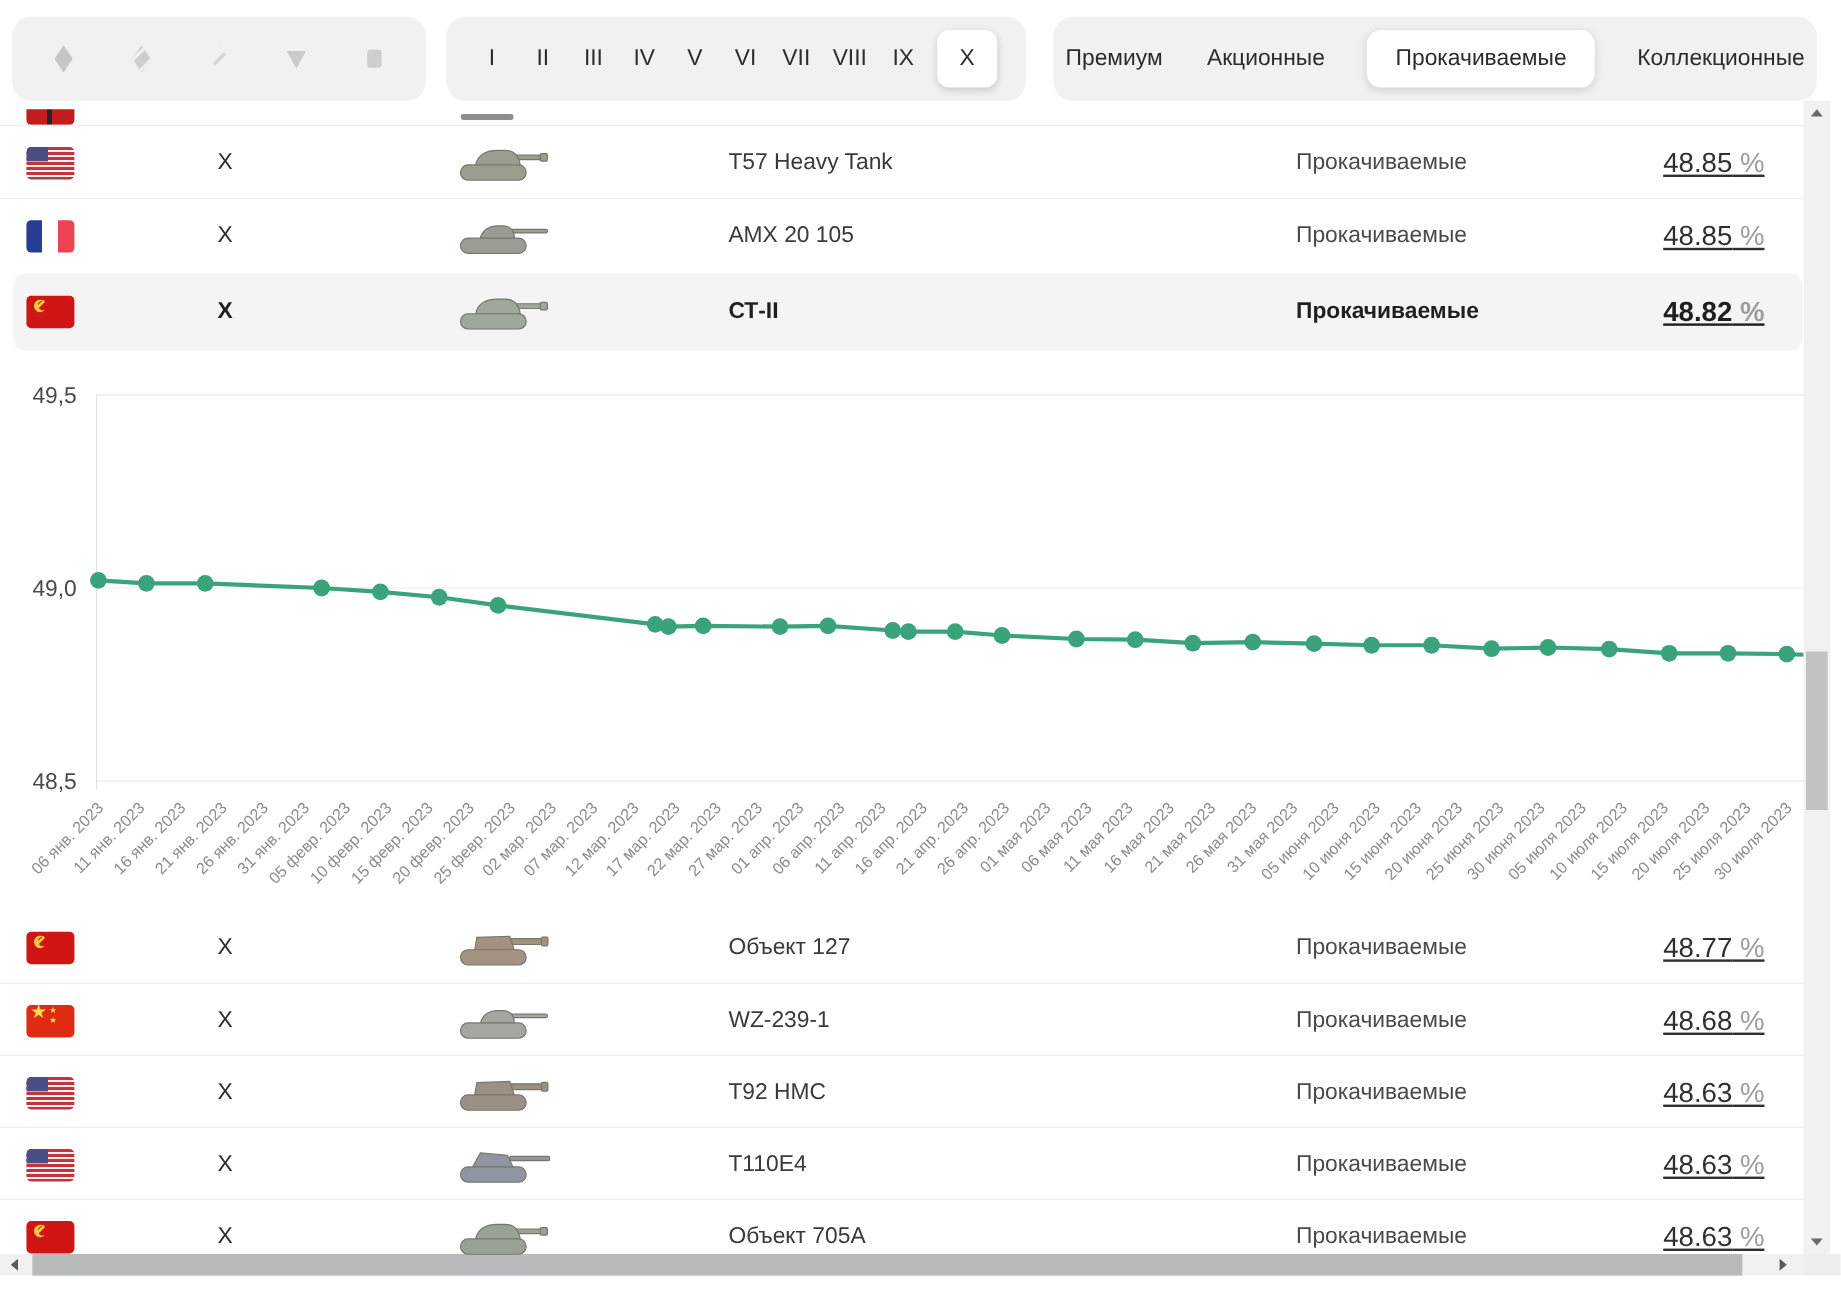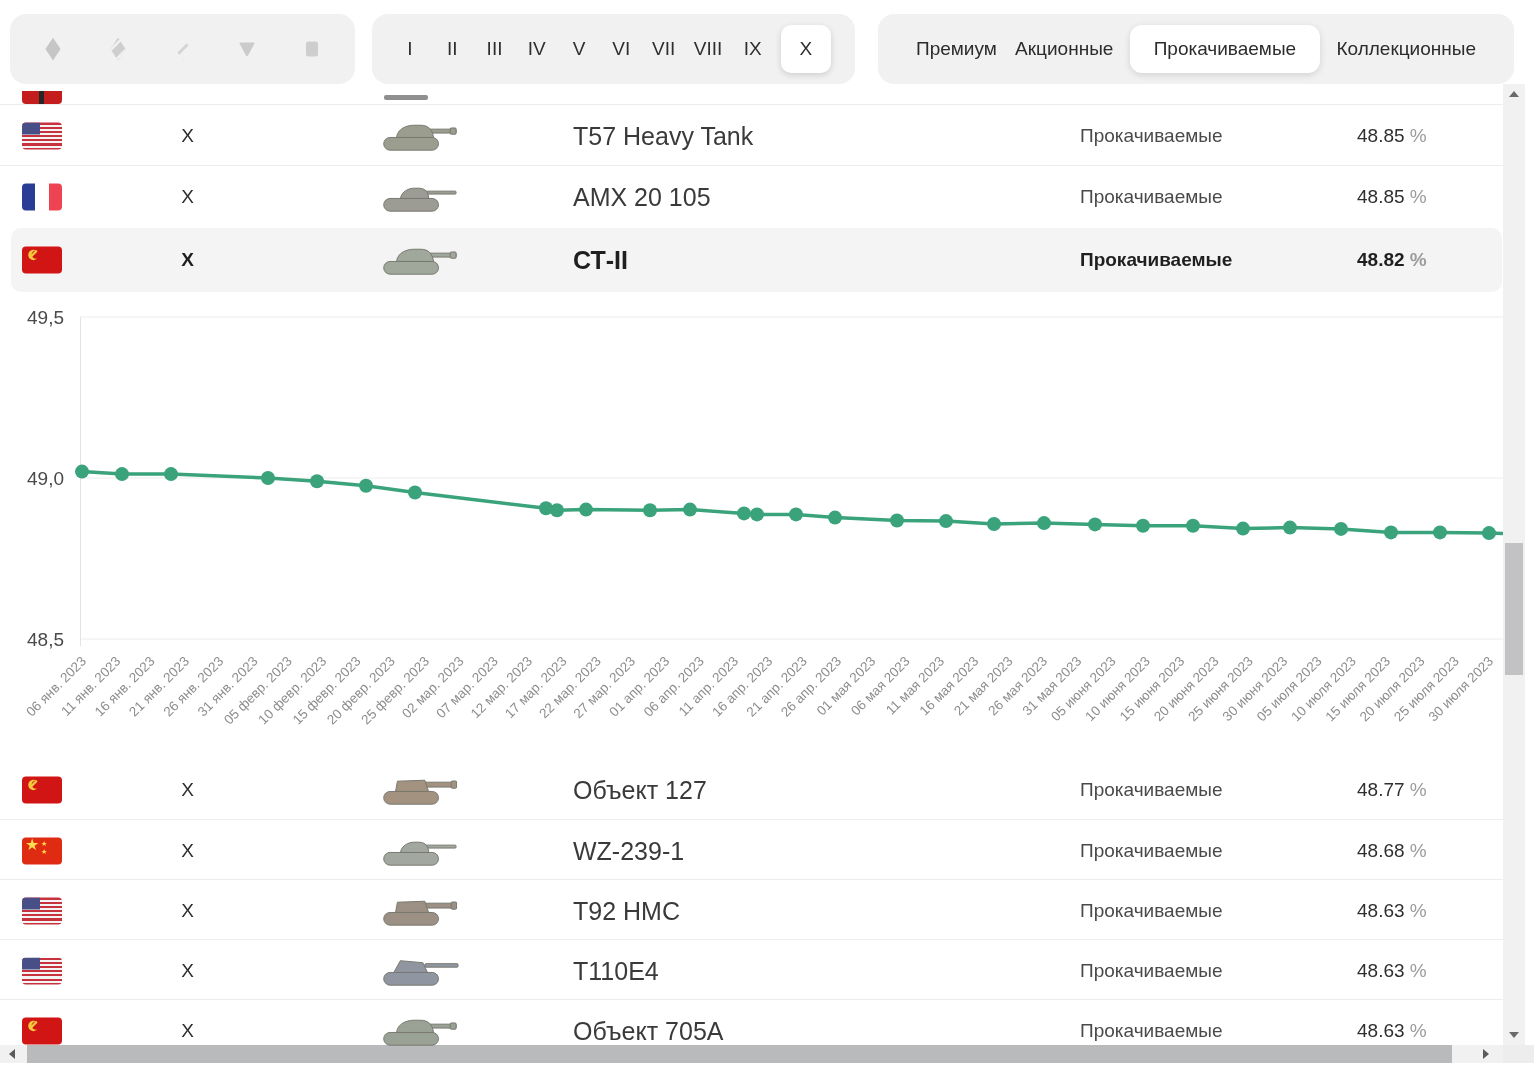--- a/index.html
+++ b/index.html
@@ -4,21 +4,21 @@
 <style>
   html,body{margin:0;padding:0;background:#fff;}
   #app{position:relative;width:1534px;height:1080px;overflow:hidden;background:#fff;
        font-family:"Liberation Sans",sans-serif;-webkit-font-smoothing:antialiased;}
 
   
   .pill{position:absolute;top:14px;height:70px;background:#f1f1f2;border-radius:16px;
         display:flex;align-items:center;box-sizing:border-box;}
   #class-filter{left:10px;width:345px;justify-content:space-between;padding:0 28px;}
   #tier-selector{left:372px;width:483px;justify-content:space-between;padding:0 24px;}
-  #category-tabs{left:878px;width:636px;justify-content:space-between;padding:0 36px;}
+  #category-tabs{left:878px;width:636px;justify-content:space-between;padding:0 8px;}
   .class-btn{width:30px;height:30px;display:flex;align-items:center;justify-content:center;cursor:pointer;}
   .tier{font-size:19px;color:#2e2e2e;min-width:24px;text-align:center;padding:10px 2px;cursor:pointer;}
   .tier.active{background:#fff;border-radius:10px;box-shadow:0 2px 6px rgba(0,0,0,.15);
                padding:13px 13px;font-weight:500;}
   .tab{font-size:19px;color:#2c2c2c;padding:12px 2px;white-space:nowrap;cursor:pointer;}
   .tab.active{background:#fff;border-radius:12px;padding:13px 24px;box-shadow:0 2px 7px rgba(0,0,0,.13);}
 
   
   .row{position:absolute;left:0;width:1503px;height:61px;cursor:pointer;}
   .row.bordered{border-top:1px solid #ededed;}
@@ -30,32 +30,32 @@
   .flag-usa::after{content:"";position:absolute;left:0;top:0;width:18px;height:12px;background:#474f86;}
   .flag-france{background:linear-gradient(90deg,#2a3d94 0 33.4%,#ffffff 33.4% 66.7%,#ee4451 66.7% 100%);}
   .flag-ussr{background:#d11414;}
   .flag-ussr svg{position:absolute;left:3px;top:2px;}
   .flag-china{background:#df2b12;}
   .flag-china .bigstar{position:absolute;left:3px;top:-1px;color:#ffde4e;font-size:16px;line-height:16px;}
   .flag-china .smallstars{position:absolute;left:19px;top:2px;color:#ffde4e;font-size:7px;line-height:7px;
                           display:flex;flex-direction:column;gap:1px;}
   .tiercell{left:150px;width:75px;text-align:center;font-size:19px;color:#2d2d2d;}
   .tankcell{left:372px;width:90px;height:38px;display:flex;align-items:center;}
-  .namecell{left:573px;font-size:25px;color:#3a3a3a;white-space:nowrap;}
+  .namecell{left:607px;font-size:19px;color:#3a3a3a;white-space:nowrap;}
   .catcell{left:1080px;font-size:19px;color:#4a4a4a;white-space:nowrap;}
-  .pctcell{left:1357px;font-size:19px;color:#2f2f2f;white-space:nowrap;}
+  .pctcell{left:1386px;font-size:23px;color:#2f2f2f;white-space:nowrap;text-decoration:underline;}
   .pct-sign{color:#9c9c9c;}
   .row.selected .boldable{font-weight:700;color:#1f1f1f;}
   
   .psliver-flag{position:absolute;left:22px;top:16px;width:40px;height:13px;border-radius:0 0 4px 4px;
       background:linear-gradient(90deg,#c41d1d 0 42%,#262626 42% 54%,#c41d1d 54%);}
   .psliver-tank{position:absolute;left:384px;top:20px;width:44px;height:5px;border-radius:2px;background:#8f8f8f;}
 
   
-  #chart{position:absolute;left:0;top:288px;width:1243px;height:462px;pointer-events:none;text-decoration:underline;}
+  #chart{position:absolute;left:0;top:300px;width:1243px;height:462px;pointer-events:none;text-decoration:underline;}
 
   
   #vscroll{position:absolute;left:1503px;top:84px;width:22px;height:961px;background:#f1f1f2;}
   #vthumb{position:absolute;left:2px;top:459px;width:18px;height:132px;background:#c2c2c4;}
   .arr{position:absolute;width:0;height:0;}
   #v-up{left:6px;top:7px;border-left:5px solid transparent;border-right:5px solid transparent;
         border-bottom:6px solid #6a6a6a;}
   #v-down{left:6px;bottom:7px;border-left:5px solid transparent;border-right:5px solid transparent;
         border-top:6px solid #6a6a6a;}
   #hscroll{position:absolute;left:0;top:1045px;width:1503px;height:18px;background:#f1f1f2;}

